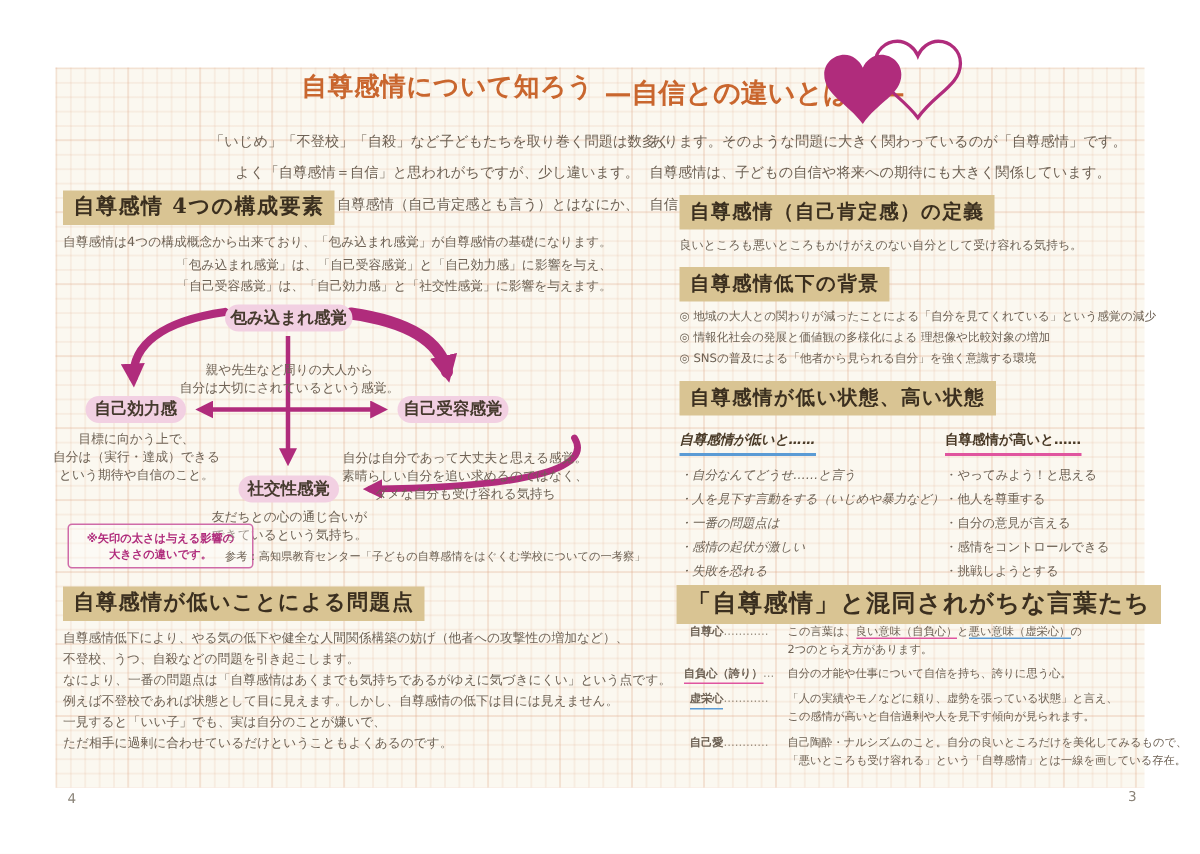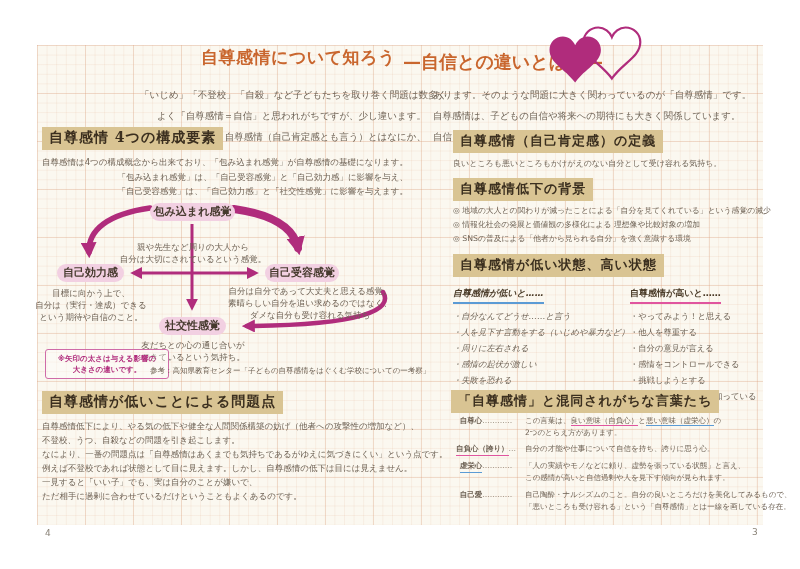--- a/index.html
+++ b/index.html
@@ -106,21 +106,21 @@
 
   <div class="abs desc" style="left:118px;top:225px;width:150px;margin-top:16px;">
     <div>親や先生など周りの大人から</div>
     <div>自分は大切にされているという感覚。</div>
   </div>
   <div class="abs desc" style="left:28px;top:287px;width:126px;">
     <div>目標に向かう上で、</div>
     <div>自分は（実行・達成）できる</div>
     <div>という期待や自信のこと。</div>
   </div>
-  <div class="abs desc" style="left:225px;top:285px;width:170px;text-align:center;">
+  <div class="abs desc" style="left:225px;top:300px;width:170px;text-align:center;">
     <div>自分は自分であって大丈夫と思える感覚。</div>
     <div>素晴らしい自分を追い求めるのではなく、</div>
     <div>ダメな自分も受け容れる気持ち</div>
   </div>
   <div class="abs desc" style="left:130px;top:339px;width:126px;">
     <div>友だちとの心の通じ合いが</div>
     <div>できているという気持ち。</div>
   </div>
 
   <div class="abs note-box" style="left:45px;top:349px;width:122px;">
@@ -149,40 +149,40 @@
     <div class="list-item">◎ SNSの普及による「他者から見られる自分」を強く意識する環境</div>
   </div>
 
   <div class="abs heading" style="left:453px;top:254px;font-size:13px;">自尊感情が低い状態、高い状態</div>
 
   <div class="abs" style="left:453px;top:281px;font-style:italic;">
     <span class="col-title u-blue">自尊感情が低いと……</span>
     <div style="font-size:8.3px;line-height:16px;margin-top:4px;">
       <div class="list-item">・自分なんてどうせ……と言う</div>
       <div class="list-item">・人を見下す言動をする（いじめや暴力など）</div>
-      <div class="list-item">・周りに左右される</div>
+      <div class="list-item">・一番の問題点は</div>
       <div class="list-item">・感情の起伏が激しい</div>
       <div class="list-item">・失敗を恐れる</div>
       <div class="list-item">・自分を卑下する</div>
     </div>
   </div>
 
   <div class="abs" style="left:630px;top:281px;">
     <span class="col-title u-pink">自尊感情が高いと……</span>
     <div style="font-size:8.3px;line-height:16px;margin-top:4px;">
       <div class="list-item">・やってみよう！と思える</div>
       <div class="list-item">・他人を尊重する</div>
       <div class="list-item">・自分の意見が言える</div>
       <div class="list-item">・感情をコントロールできる</div>
       <div class="list-item">・挑戦しようとする</div>
       <div class="list-item">・自分の良いところを知っている</div>
     </div>
   </div>
 
-  <div class="abs heading" style="left:451px;top:390px;font-size:13px;text-align:right;">「自尊感情」と混同されがちな言葉たち</div>
+  <div class="abs heading" style="left:451px;top:390px;font-size:16px;text-align:right;">「自尊感情」と混同されがちな言葉たち</div>
 
   <div class="abs term-row" style="left:453px;top:415px;">
     <div class="term-cell">
       <span class="term-name">自尊心</span>
       <span class="dots">…………</span>
     </div>
     <div style="margin-left:6px;">
       <div class="def-cell">
         <span>この言葉は、</span><span class="seg-pink">良い意味（自負心）</span><span>と</span><span class="seg-blue">悪い意味（虚栄心）</span><span>の</span>
       </div>

